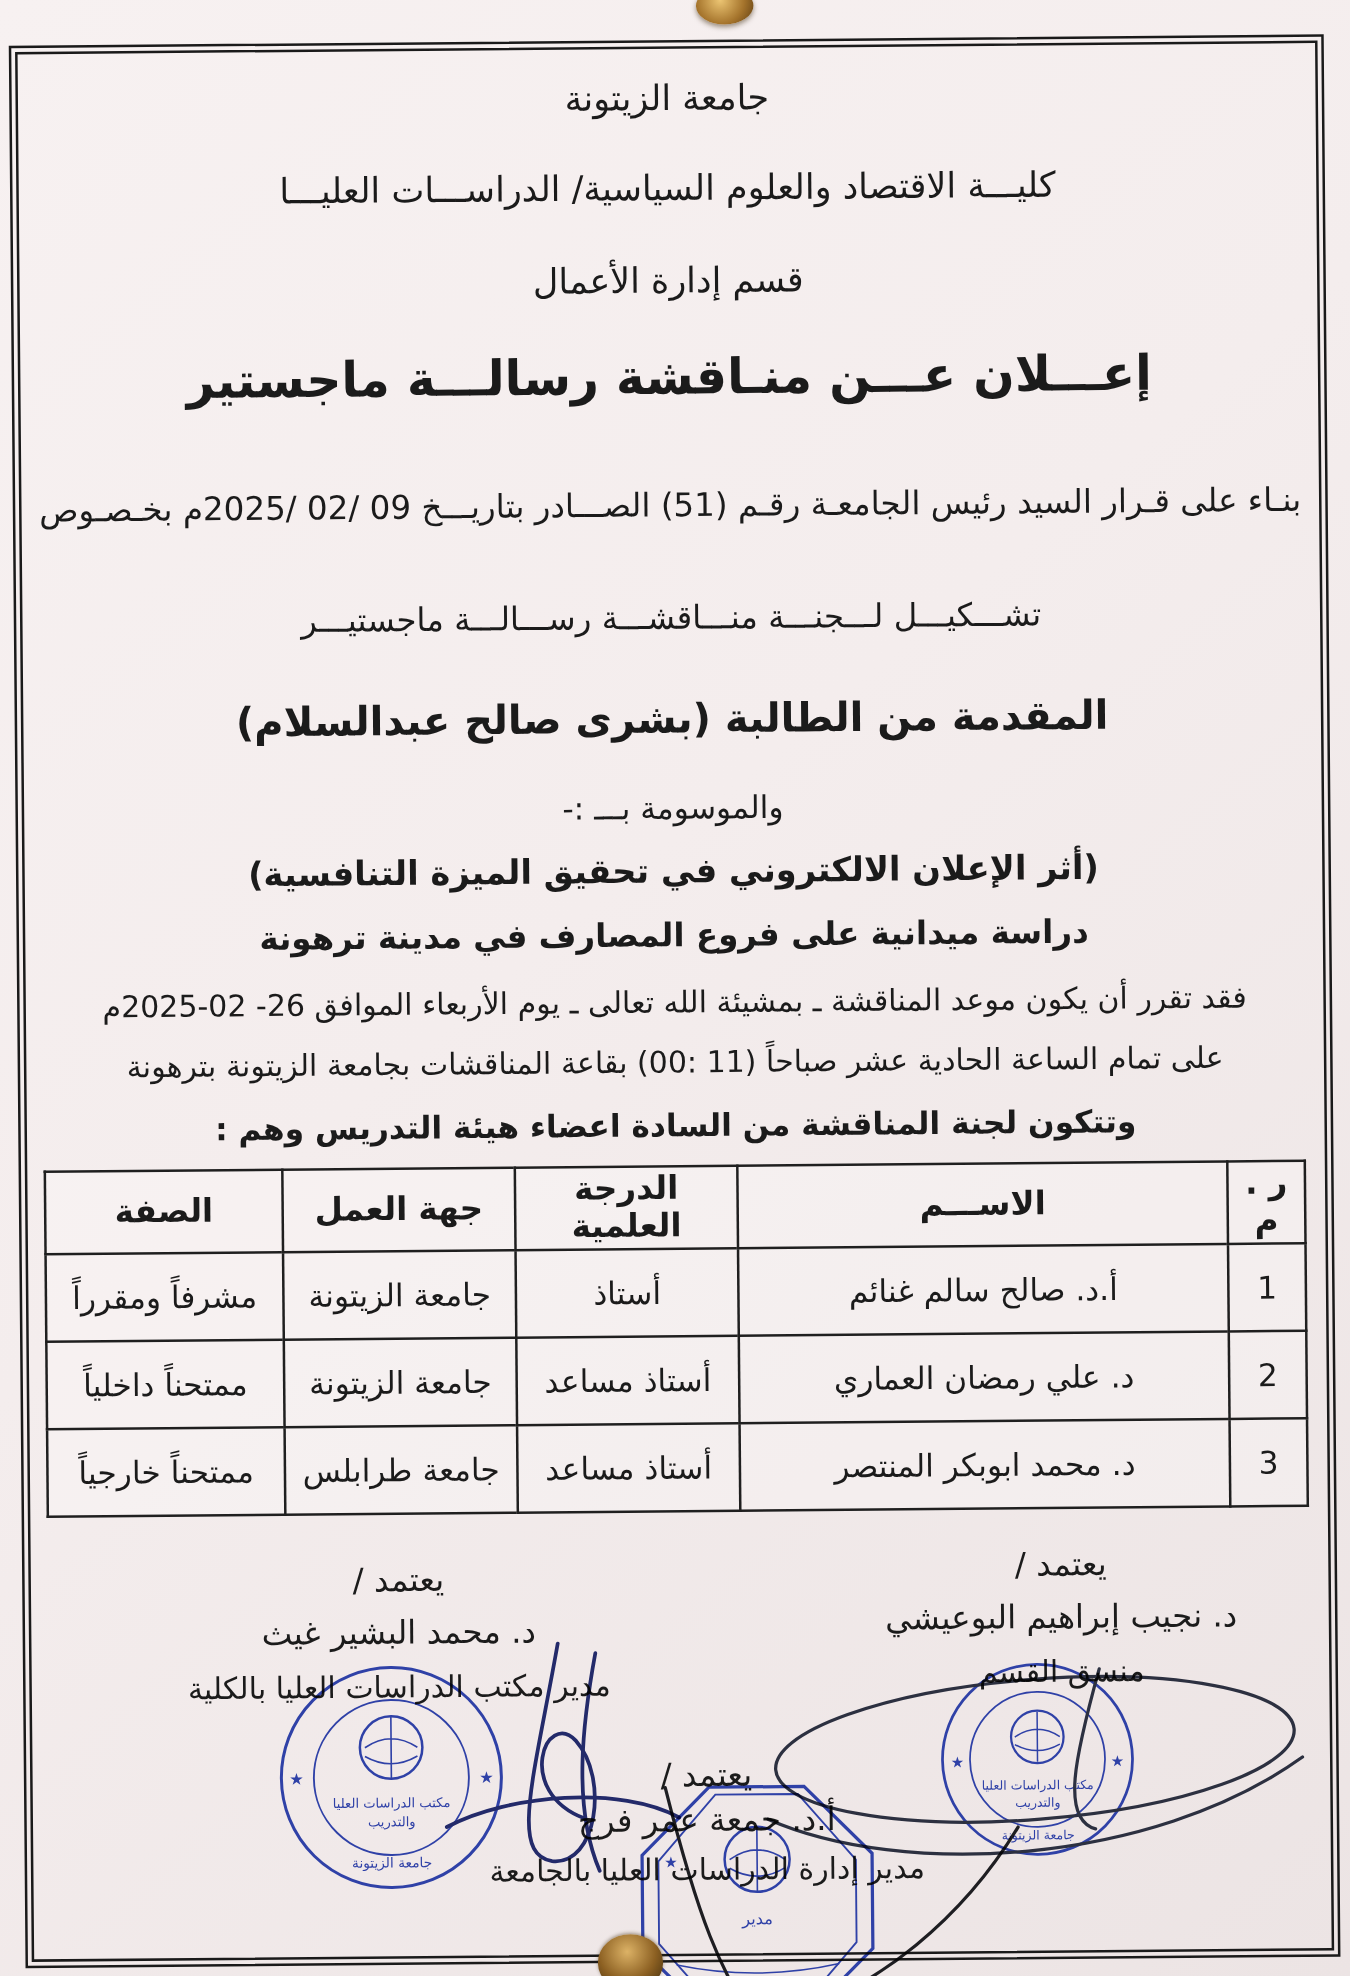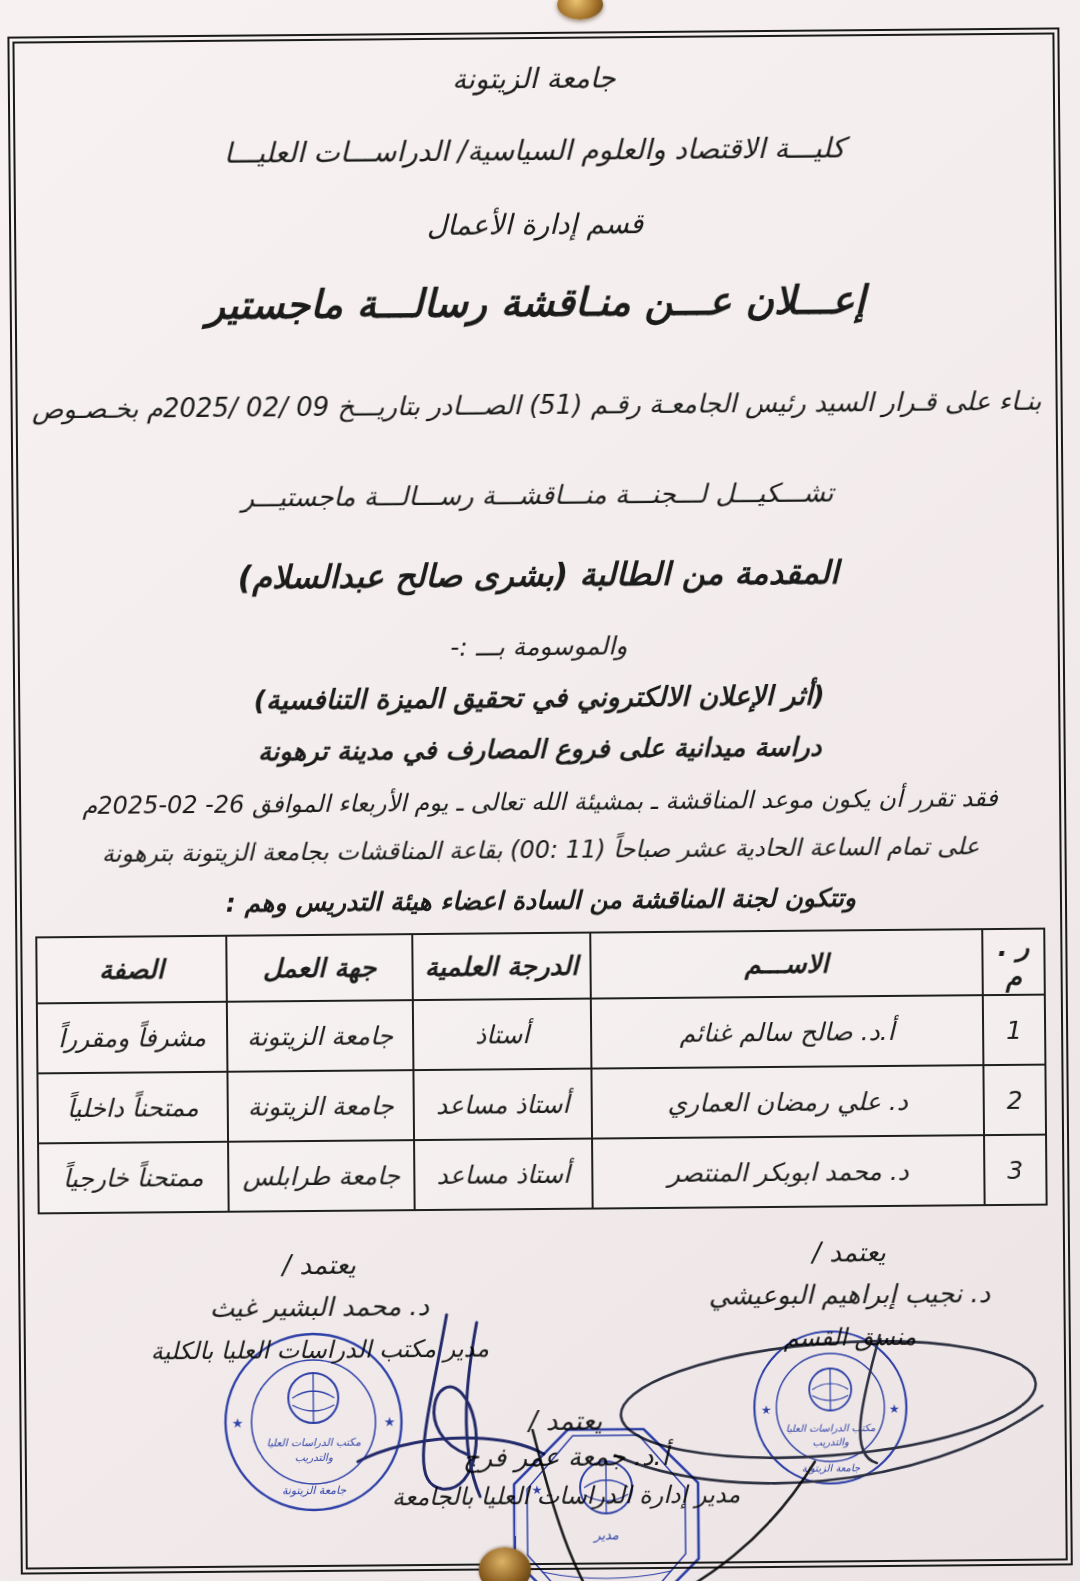--- a/index.html
+++ b/index.html
@@ -5,21 +5,21 @@
   html,body{margin:0;padding:0;}
   body{
     width:1080px;height:1581px;
     font-family:"DejaVu Sans",sans-serif;
     background:#efe8e8;
     overflow:hidden;
   }
   .sheet{
     position:relative;width:1080px;height:1581px;
     background:linear-gradient(140deg,#f7f1f1 0%,#f4eded 45%,#ece4e4 100%);
-    direction:rtl;color:#1b1b1b;overflow:hidden;font-style:italic;
+    direction:rtl;color:#1b1b1b;overflow:hidden;
   }
   .tilt{position:absolute;inset:0;transform:rotate(-0.5deg);}
   .frame{position:absolute;left:14px;top:32px;width:1048px;height:1534px;border:2.5px solid #1a1a1a;}
   .frame-inner{position:absolute;inset:3px;border:2px solid #1a1a1a;}
   .line{position:absolute;width:100%;text-align:center;white-space:nowrap;}
   .u-name      {top:62px;  font-size:28px;}
   .faculty     {top:134px; font-size:28px;}
   .dept        {top:208px; font-size:28px;}
   .main-title  {top:280px; font-size:39px; font-weight:bold;}
   .decree      {top:390px; font-size:26px;}

